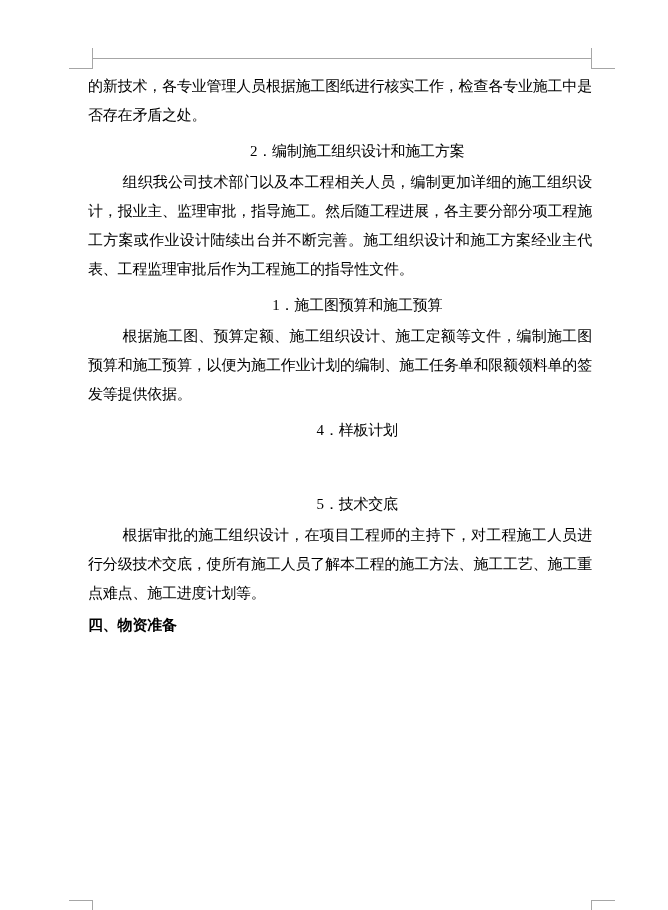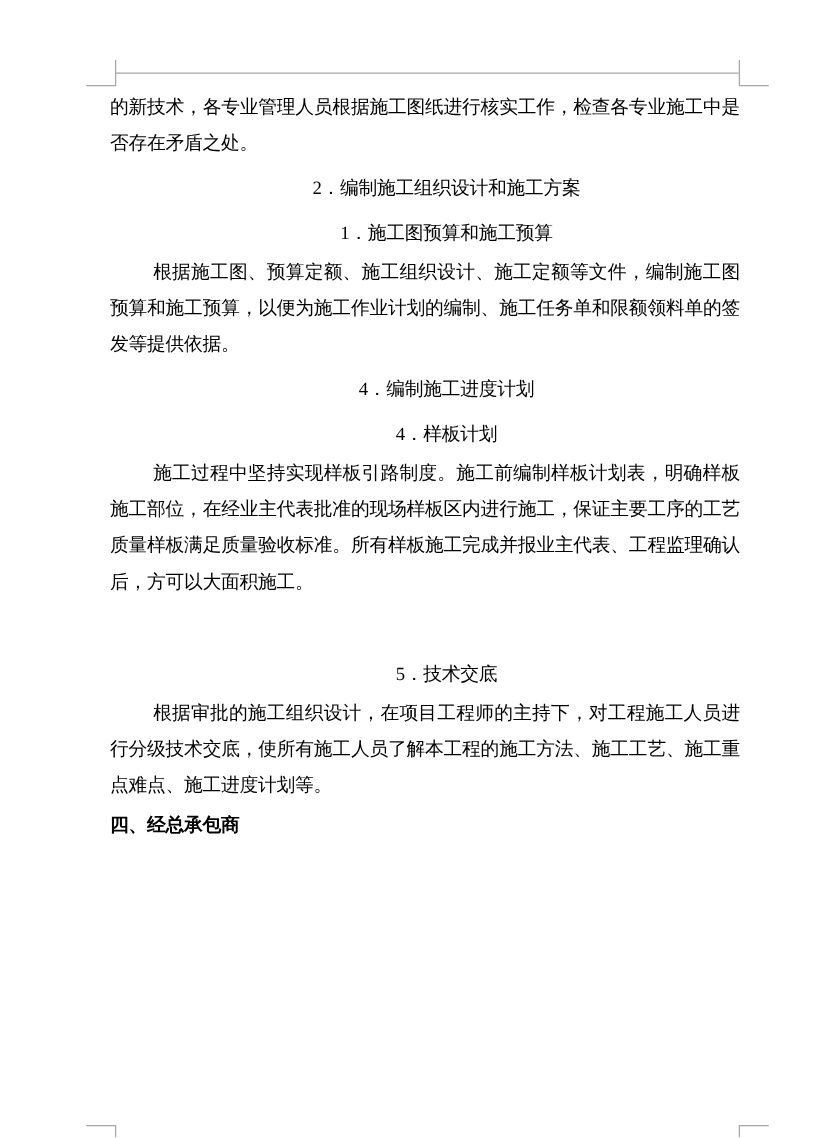--- a/index.html
+++ b/index.html
@@ -79,24 +79,23 @@
   <div class="mark tr-v"></div>
   <div class="mark tr-h"></div>
   <div class="mark bl-h"></div>
   <div class="mark bl-v"></div>
   <div class="mark br-h"></div>
   <div class="mark br-v"></div>
 
   <div class="text-area">
     <p class="cont">的新技术，各专业管理人员根据施工图纸进行核实工作，检查各专业施工中是否存在矛盾之处。</p>
     <p class="num-heading">2．编制施工组织设计和施工方案</p>
+    <p class="para">组织我公司技术部门以及本工程相关人员，编制更加详细的施工组织设计，报业主、监理审批，指导施工。然后随工程进展，各主要分部分项工程施工方案或作业设计陆续出台并不断完善。施工组织设计和施工方案经业主代表、工程监理审批后作为工程施工的指导性文件。</p>
     <p class="num-heading">1．施工图预算和施工预算</p>
     <p class="para">根据施工图、预算定额、施工组织设计、施工定额等文件，编制施工图预算和施工预算，以便为施工作业计划的编制、施工任务单和限额领料单的签发等提供依据。</p>
-    <p class="num-heading">4．编制施工进度计划</p>
     <p class="num-heading">4．样板计划</p>
-    <p class="para">施工过程中坚持实现样板引路制度。施工前编制样板计划表，明确样板施工部位，在经业主代表批准的现场样板区内进行施工，保证主要工序的工艺质量样板满足质量验收标准。所有样板施工完成并报业主代表、工程监理确认后，方可以大面积施工。</p>
     <p class="blank"></p>
     <p class="num-heading">5．技术交底</p>
     <p class="para">根据审批的施工组织设计，在项目工程师的主持下，对工程施工人员进行分级技术交底，使所有施工人员了解本工程的施工方法、施工工艺、施工重点难点、施工进度计划等。</p>
-    <p class="section-heading">四、经总承包商</p>
+    <p class="section-heading">四、物资准备</p>
   </div>
 
 </div>
 
 </body></html>

